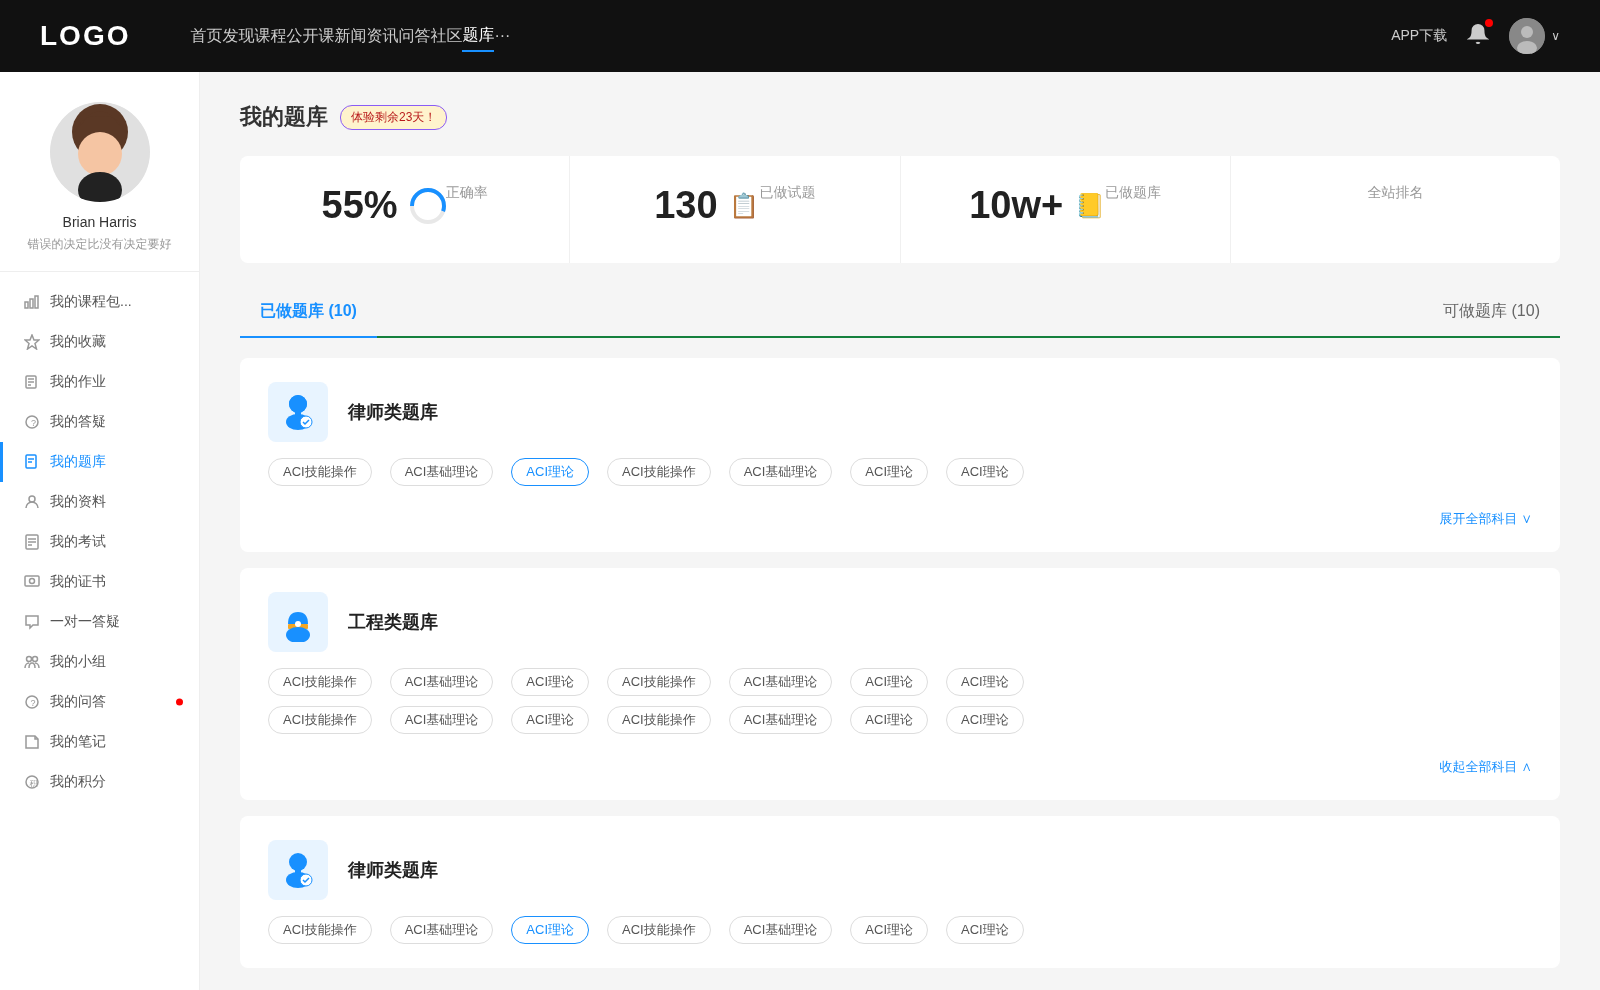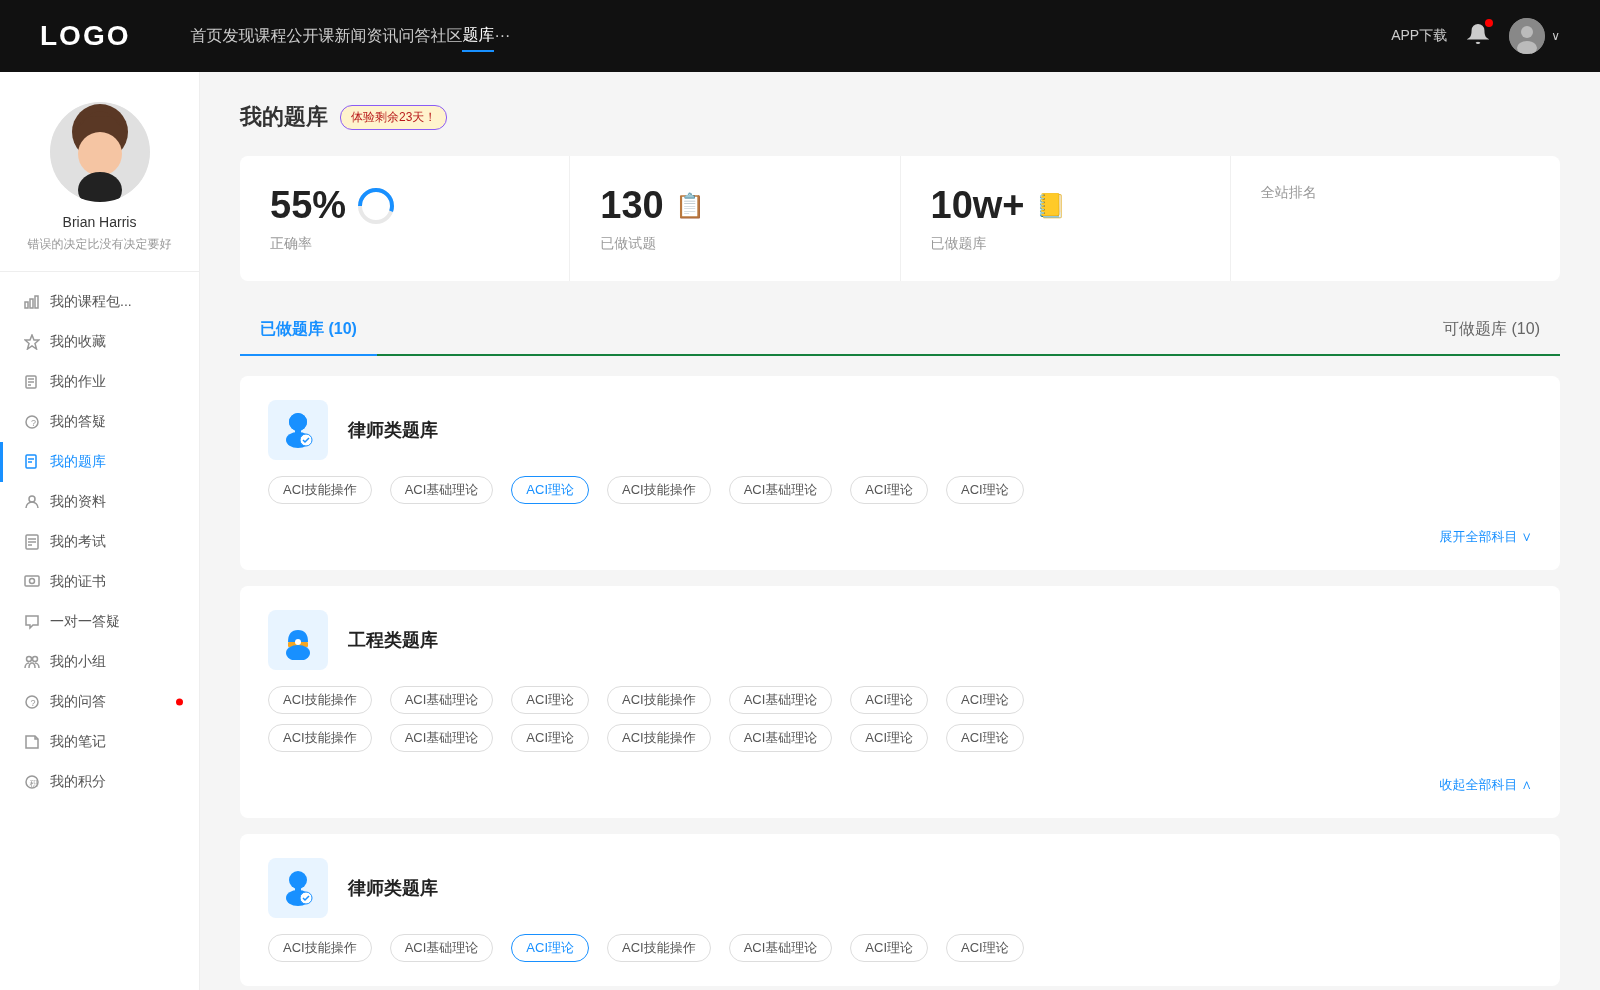--- a/index.html
+++ b/index.html
@@ -189,21 +189,22 @@
       background: white;
       border-radius: 8px;
       margin-bottom: 28px;
       overflow: hidden;
     }
     .stat-item {
       flex: 1;
       padding: 28px 30px;
       border-right: 1px solid #f0f0f0;
       display: flex;
-      flex-direction: column;
+      flex-direction: row;
+      justify-content: center;
     }
     .stat-item:last-child { border-right: none; }
     .stat-top {
       display: flex;
       align-items: center;
       gap: 12px;
       margin-bottom: 8px;
     }
     .stat-value {
       font-size: 38px;

